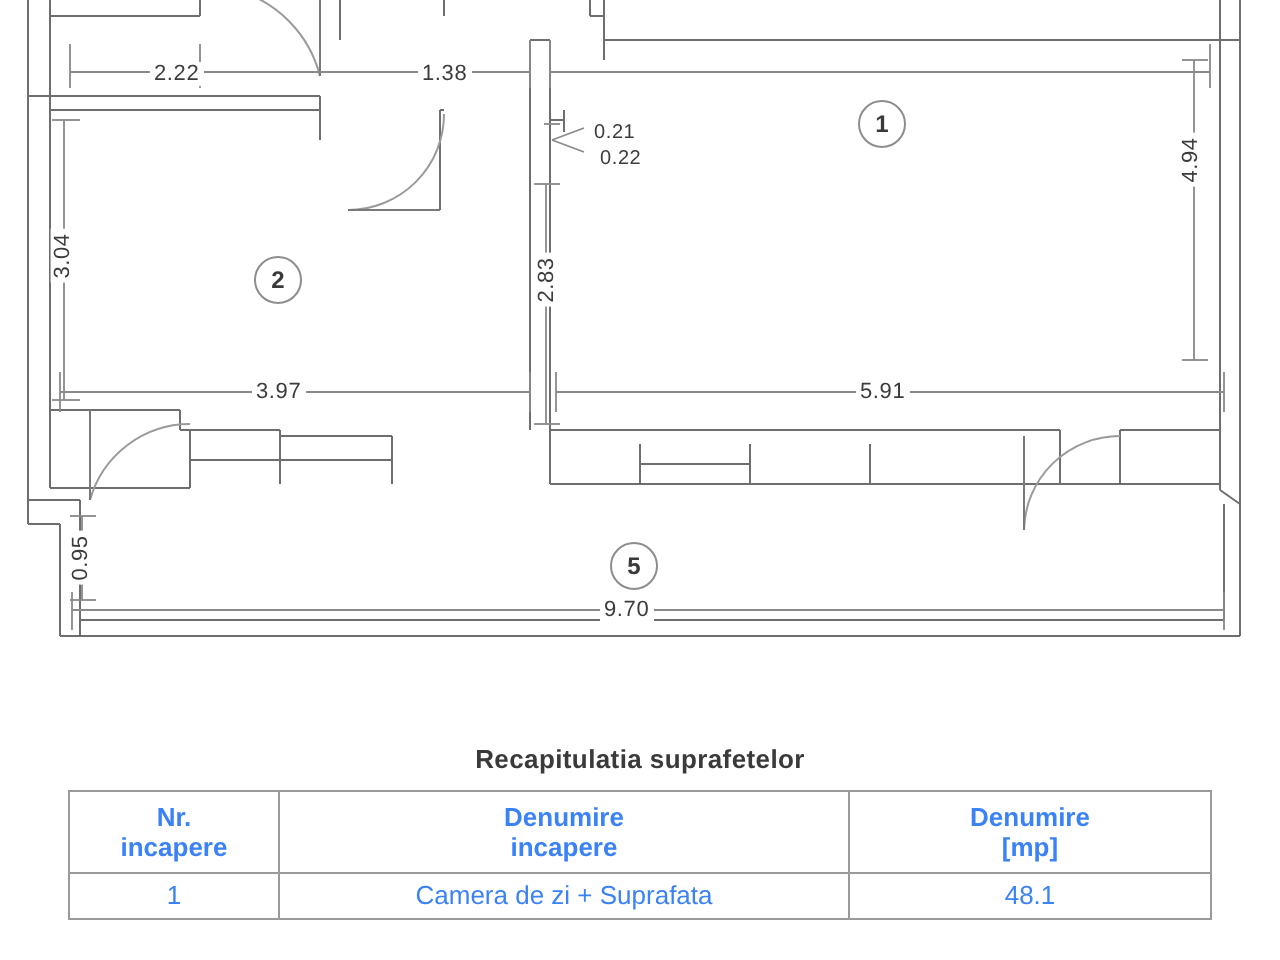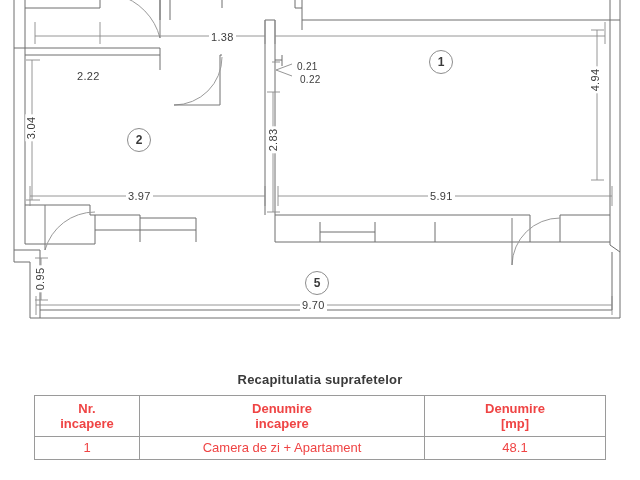--- a/index.html
+++ b/index.html
@@ -62,21 +62,21 @@
     border-collapse:collapse;
     margin:8px auto 0 auto;
     width:556px;
     table-layout:fixed;
   }
   table.rtbl th, table.rtbl td{
     border:1px solid #9a9a9a;
     text-align:center;
     vertical-align:middle;
     font-size:13px;
-    color:#ef4444;
+    color:#3b82f6;
     padding:1px 2px;
   }
   table.rtbl th{font-weight:bold;line-height:15px;height:38px;}
   table.rtbl td{font-weight:normal;line-height:16px;height:20px;}
   .col-nr{width:100px;}
   .col-den{width:280px;}
   .col-sup{width:176px;}
 </style>
 </head>
 <body>
@@ -222,21 +222,21 @@
     <div class="rtag" style="left:429px;top:50px;">
       <span>1</span>
     </div>
     <div class="rtag" style="left:127px;top:128px;">
       <span>2</span>
     </div>
     <div class="rtag" style="left:305px;top:271px;">
       <span>5</span>
     </div>
 
-    <div class="dim" style="left:75px;top:31px;margin-top:39px;">2.22</div>
+    <div class="dim" style="left:75px;top:31px;">2.22</div>
 
     <div class="dim" style="left:209px;top:31px;">1.38</div>
 
     <div class="dim" style="left:295px;top:61px;font-size:10px;">0.21</div>
 
     <div class="dim" style="left:298px;top:74px;font-size:10px;">0.22</div>
 
     <div class="dim v" style="left:18px;top:122px;transform:rotate(-90deg);">3.04</div>
 
     <div class="dim v" style="left:260px;top:134px;transform:rotate(-90deg);">2.83</div>
@@ -268,20 +268,20 @@
           </th>
           <th class="col-sup">
             <div>Denumire</div>
             <div>[mp]</div>
           </th>
         </tr>
       </thead>
       <tbody>
         <tr>
           <td class="col-nr">1</td>
-          <td class="col-den">Camera de zi + Apartament</td>
+          <td class="col-den">Camera de zi + Suprafata</td>
           <td class="col-sup">48.1</td>
         </tr>
       </tbody>
     </table>
   </div>
 
 </div>
 
 </body></html>

